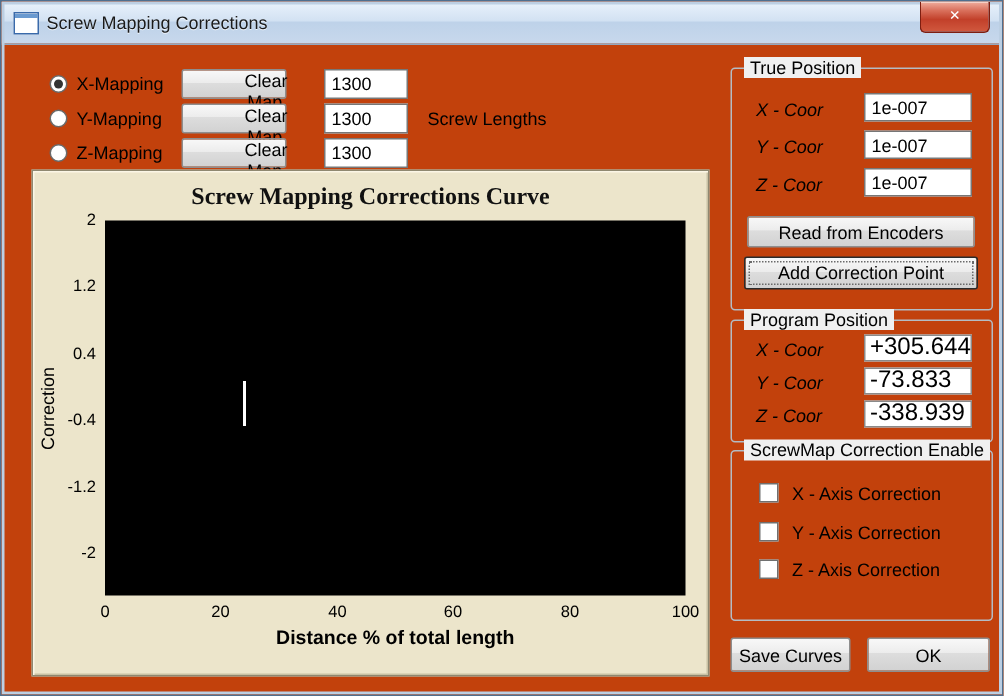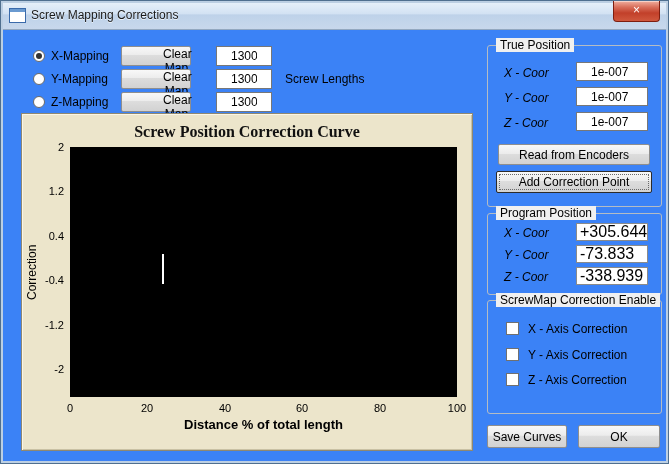--- a/index.html
+++ b/index.html
@@ -1,18 +1,18 @@
 <!DOCTYPE html>
 <html><head>
 <meta charset="utf-8">
 <style>
   html,body { margin:0; padding:0; background:#d4d0c8; }
   .window {
     position:relative; width:669px; height:464px; box-sizing:border-box;
-    border:1px solid #4f6f8f; background:#3b82f6; overflow:hidden;
+    border:1px solid #4f6f8f; background:#c2410c; overflow:hidden;
     font-family:"Liberation Sans", sans-serif; font-size:12px; color:#000;
   }
   .window::after {
     content:""; position:absolute; inset:0; border:2px solid #bccfe3;
     pointer-events:none; z-index:60;
   }
   
   .titlebar {
     position:absolute; top:0; left:0; right:0; height:28px;
     background:linear-gradient(to bottom,#e9f2fb 0%,#d3e2f3 45%,#bed2e9 50%,#c8d8ec 100%);
@@ -37,21 +37,21 @@
   .btn {
     box-sizing:border-box; display:inline-block;
     background:linear-gradient(to bottom,#f8f8f8 0%,#ececec 45%,#dddddd 46%,#d2d2d2 100%);
     border:1px solid #8e8e8e; border-radius:2px;
     font-family:"Liberation Sans",sans-serif; font-size:12px; color:#000;
     text-align:center; padding:0;
   }
   .btn.default { border:1px solid #2b2b2b; outline:1px dotted #6a6a6a; outline-offset:-4px; }
   .txt {
     box-sizing:border-box; border:1px solid #777; background:#fff;
-    font-family:"Liberation Sans",sans-serif; font-size:12px; padding:1px 14px;
+    font-family:"Liberation Sans",sans-serif; font-size:12px; padding:1px 4px;
   }
   .valuebox {
     box-sizing:border-box; position:absolute; border:1px solid #8a8a8a; background:#fff;
     font-size:16px; padding:1px 3px; line-height:14px;
   }
   .radio {
     box-sizing:border-box; width:12px; height:12px; border:1px solid #6a6a6a;
     border-radius:50%; background:#fff; position:relative; flex:0 0 auto;
   }
   .radio.checked::after {
@@ -129,21 +129,21 @@
   </div>
   <div class="map-row" style="top:90px">
     <span class="radio"></span>
     <span class="map-label">Z-Mapping</span>
     <button class="btn clear-btn">Clear Map</button>
     <input class="txt len-input" value="1300" style="">
   </div>
   <span class="screw-lengths">Screw Lengths</span>
 
   <div class="panel">
-    <div class="plot-title">Screw Position Correction Curve</div>
+    <div class="plot-title">Screw Mapping Corrections Curve</div>
     <div class="ylabel">Correction</div>
     <div class="plot-area">
       <div class="marker" style="left: 24%; top: 48.8889%; background: rgb(255, 255, 255);"></div>
     </div>
     <span class="ytick" style="top:33px">2</span>
     <span class="ytick" style="top:77px">1.2</span>
     <span class="ytick" style="top:122px">0.4</span>
     <span class="ytick" style="top:166px">-0.4</span>
     <span class="ytick" style="top:211px">-1.2</span>
     <span class="ytick" style="top:255px">-2</span>

